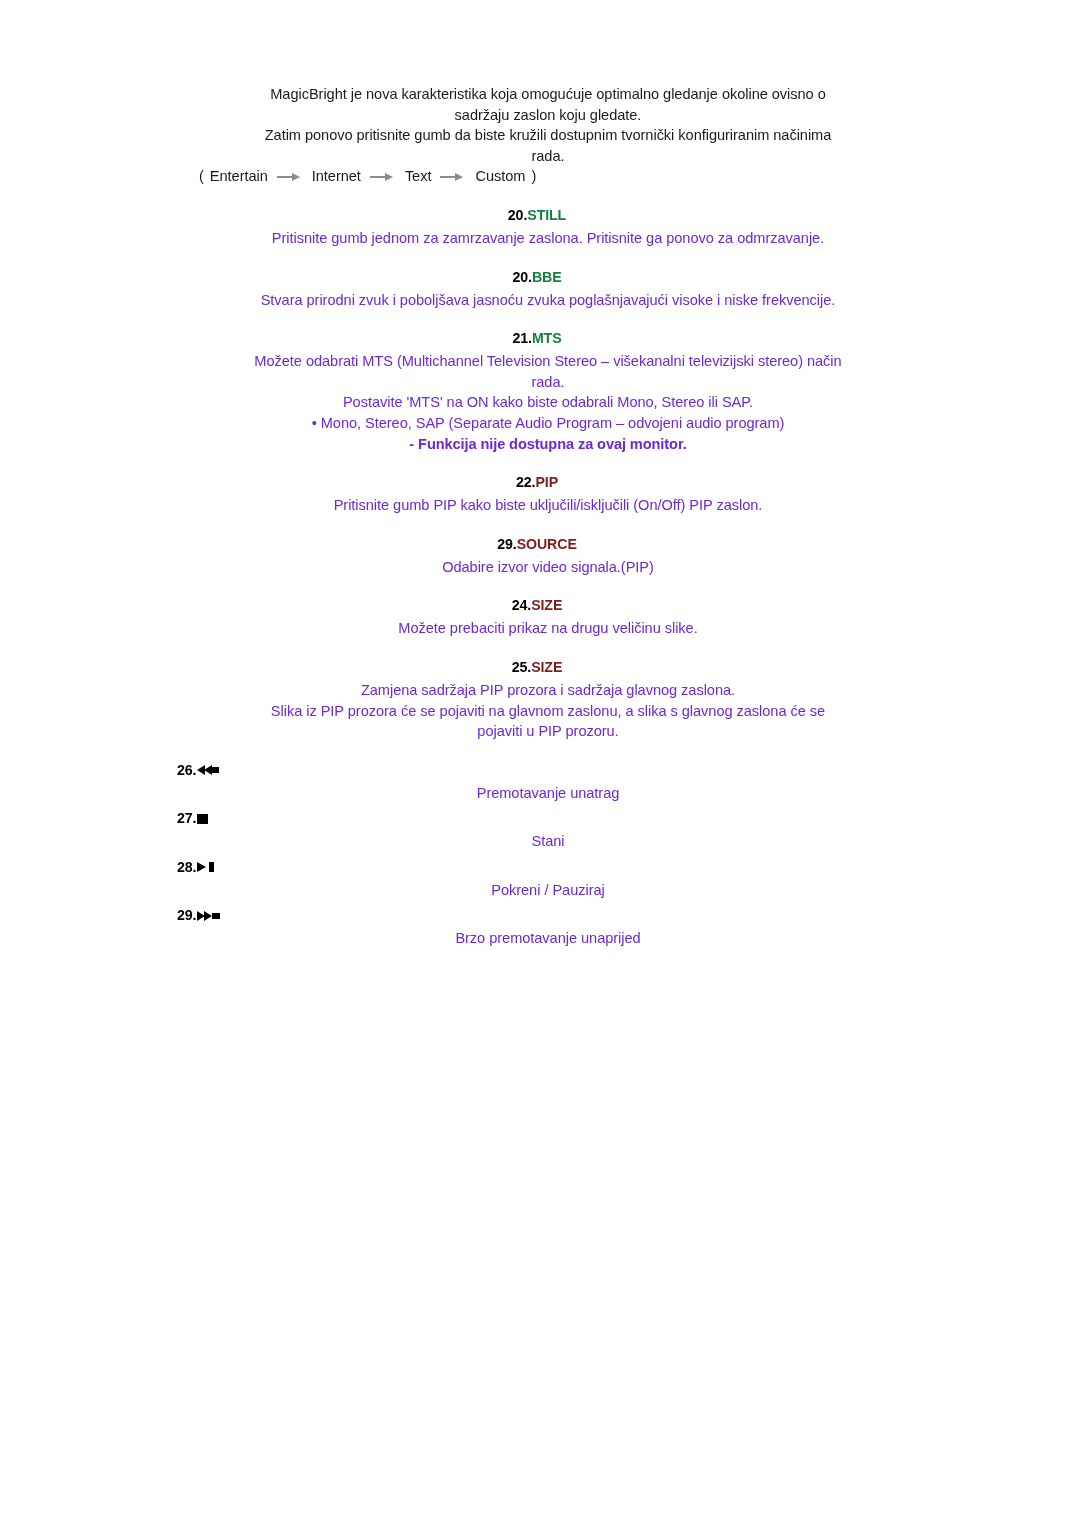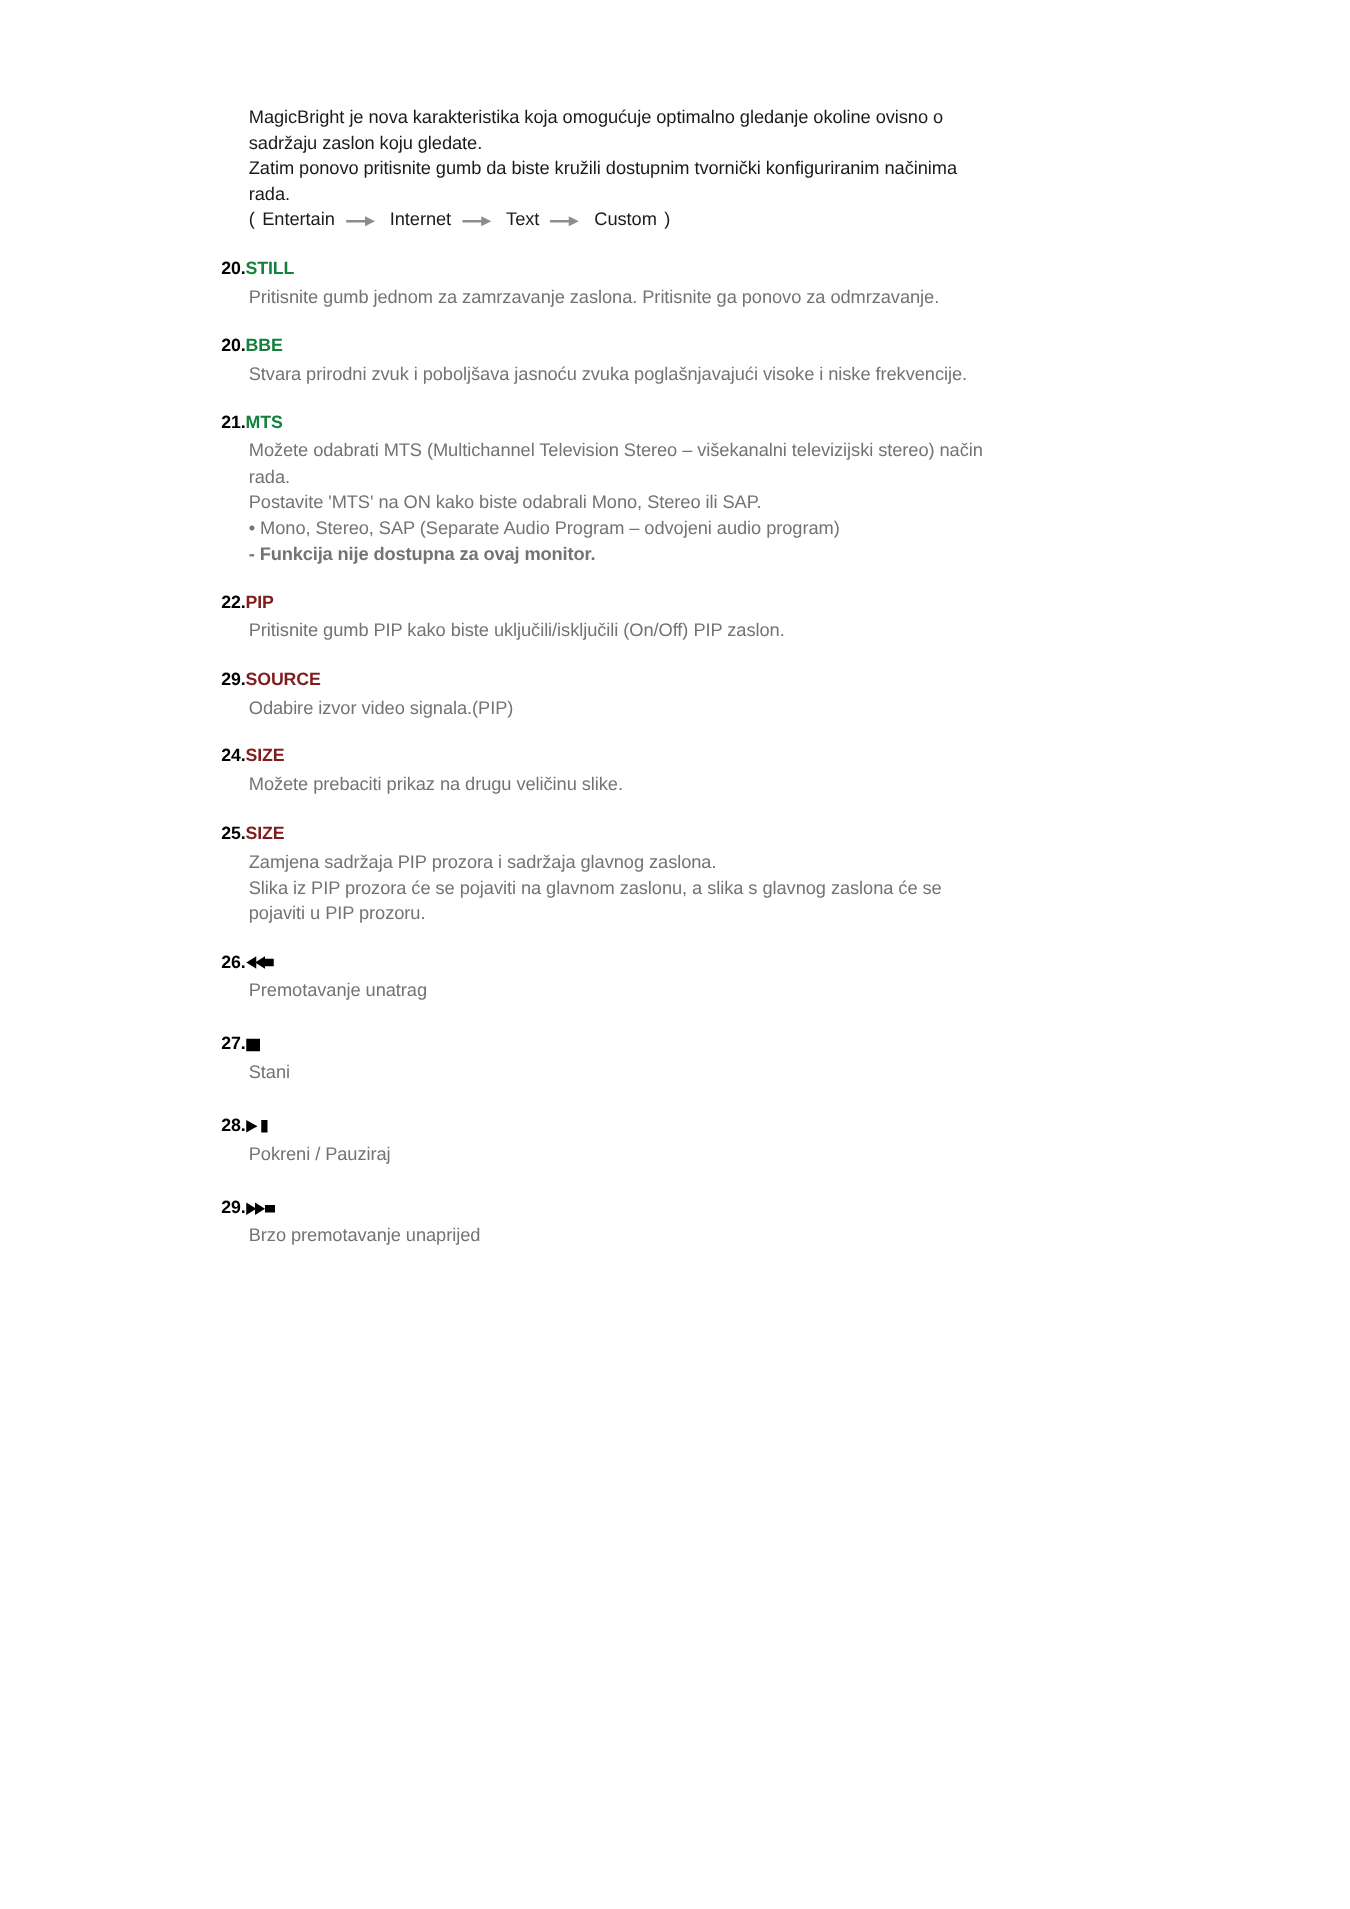--- a/index.html
+++ b/index.html
@@ -23,20 +23,21 @@
     width: 1080px;
     height: 1527px;
     background: #ffffff;
   }
 
   .content {
     position: absolute;
     left: 177px;
     top: 84px;
     width: 720px;
+    text-align: center;
   }
 
   
   .intro {
     margin-left: 22px;
     font-size: 14.6px;
     line-height: 20.6px;
     color: #1a1a1a;
     letter-spacing: -0.05px;
   }
@@ -77,40 +78,40 @@
     width: 0;
     height: 0;
     border-top: 4.3px solid transparent;
     border-bottom: 4.3px solid transparent;
     border-left: 8px solid #8c8c8c;
   }
 
   
   .section { }
   .sec-gap-lg { margin-top: 19px; }
-  .sec-gap-sm { margin-top: 23px; }
+  .sec-gap-sm { margin-top: 6px; }
 
   .heading {
     font-size: 14.2px;
     font-weight: bold;
     line-height: 19px;
     letter-spacing: -0.1px;
     color: #000000;
     white-space: nowrap;
   }
   .heading .num { color: #000000; }
   .heading .ttl { color: #15803d; }
   .heading .ttl.green { color: #7f1d1d; }
 
   .body {
     margin-left: 22px;
     margin-top: 3px;
     font-size: 14.6px;
     line-height: 20.6px;
-    color: #737373;
+    color: #6d28d9;
     letter-spacing: -0.05px;
   }
   .body .line { white-space: nowrap; }
   .body .line.b { font-weight: bold; letter-spacing: -0.1px; }
 
   
   .heading.icon-head {
     display: flex;
     align-items: center;
     height: 19px;

